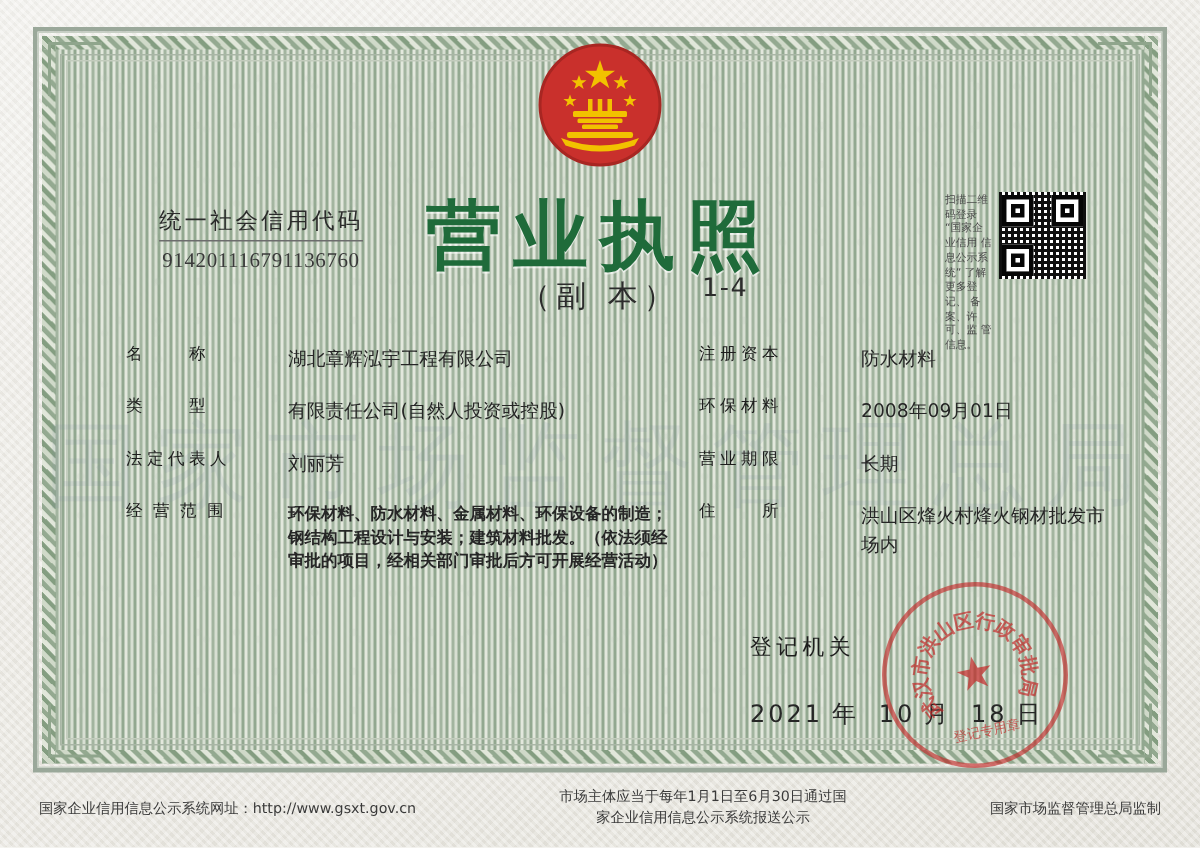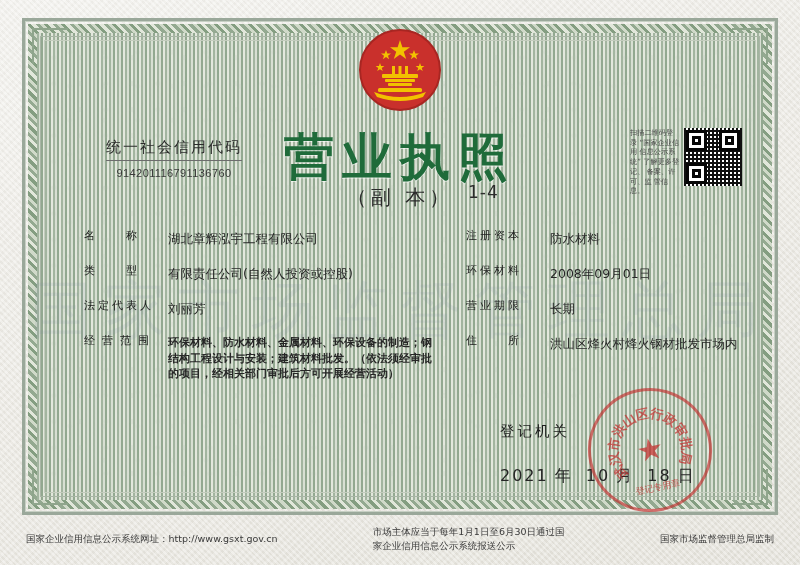--- a/index.html
+++ b/index.html
@@ -120,24 +120,24 @@
     font-size: 15px;
     color: #2b2b2b;
     letter-spacing: 2px;
     font-family: "DejaVu Sans", "Liberation Sans", sans-serif;
     border-bottom: 1px solid #6d6d6d;
     padding-bottom: 3px;
     display: inline-block;
   }
   .credit-code-value {
     margin-top: 6px;
-    font-size: 11px;
+    font-size: 14px;
     color: #3a3a3a;
     letter-spacing: 0.4px;
-    font-family: Liberation Sans, sans-serif;
+    font-family: Liberation Serif, serif;
   }
 
   .doc-title {
     position: absolute;
     left: 0; right: 0;
     top: 124px;
     text-align: center;
     font-size: 50px;
     font-weight: bold;
     letter-spacing: 8px;
@@ -172,21 +172,21 @@
     top: 128px;
     width: 112px;
     display: flex;
     gap: 4px;
     align-items: flex-start;
   }
   .qr-note {
     font-size: 7.2px;
     line-height: 1.35;
     color: #4a4a4a;
-    width: 50px;
+    width: 32px;
     font-family: "DejaVu Sans", "Liberation Sans", sans-serif;
   }
   .qr-img {
     width: 58px;
     height: 58px;
     background-color: #ffffff;
     background-image:
       repeating-linear-gradient(0deg, #1a1a1a 0 2px, transparent 2px 4px),
       repeating-linear-gradient(90deg, #1a1a1a 0 2px, transparent 2px 4px);
     background-size: 4px 4px, 4px 4px;
@@ -238,20 +238,21 @@
     font-family: "DejaVu Sans", "Liberation Sans", sans-serif;
     white-space: nowrap;
   }
   .lbl.spread-3 { letter-spacing: 7px; }
   .val {
     font-size: 12.5px;
     color: #262626;
     line-height: 1.45;
     padding-top: 2px;
     font-family: "DejaVu Sans", "Liberation Sans", sans-serif;
+    padding-left: 24px;
   }
   .val.scope {
     font-size: 11px;
     line-height: 1.4;
     max-width: 268px;
     font-weight: bold;
   }
   .row.scope-row { margin-bottom: 8px; }
 
   
@@ -325,21 +326,21 @@
     position: absolute;
     left: 0; right: 0;
     bottom: 12px;
     display: flex;
     justify-content: space-between;
     padding: 0 26px;
     font-size: 9.5px;
     color: #3a3a3a;
     font-family: "DejaVu Sans", "Liberation Sans", sans-serif;
   }
-  .footer .f-mid { text-align: left; line-height: 1.5; }
+  .footer .f-mid { text-align: center; line-height: 1.5; }
   .footer .f-left, .footer .f-right { padding-top: 8px; }
 </style>
 </head>
 <body>
 
 <div class="license">
   <div class="texture"></div>
 
   <div class="frame-guilloche"></div>
   <div class="frame-outer"></div>

